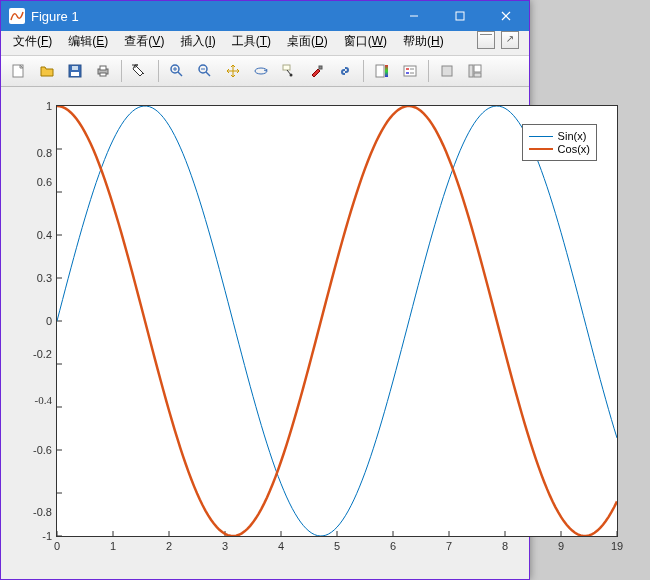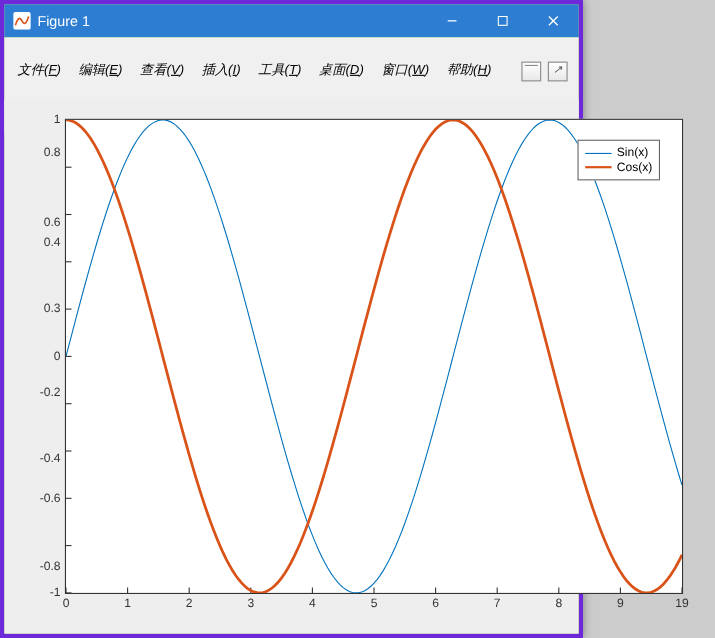--- a/index.html
+++ b/index.html
@@ -1,23 +1,23 @@
 <!DOCTYPE html>
 <html><head>
 <meta charset="utf-8">
 <style>
 html,body{margin:0;padding:0;font-family:"Microsoft YaHei","Segoe UI",Arial,sans-serif;font-size:12px;background:#ccc;}
-#win{width:530px;height:580px;background:#bef264;box-shadow:0 0 8px rgba(0,0,0,.4);position:relative;box-sizing:border-box;border:4px solid #6d28d9;}
+#win{width:530px;height:580px;background:#6d28d9;box-shadow:0 0 8px rgba(0,0,0,.4);position:relative;box-sizing:border-box;border:1px solid #6d28d9;}
 
 #titlebar{height:30px;background:#2d7dd2;color:#fff;display:flex;align-items:center;padding:0 0 0 8px;}
 #titlebar .ico{width:16px;height:16px;margin-right:6px;display:inline-block;}
 #titlebar .title{flex:1;font-size:13px;}
 .tbtn{width:46px;height:30px;display:flex;align-items:center;justify-content:center;color:#fff;}
 
-#menubar{height:24px;background:#f0f0f0;border-bottom:1px solid #d0d0d0;display:flex;align-items:flex-end;padding:16px 4px;font-style:italic;}
+#menubar{height:24px;background:#f0f0f0;border-bottom:1px solid #d0d0d0;display:flex;align-items:flex-start;padding:0 4px;}
 .menuitem{padding:2px 8px;cursor:default;}
 #menubar .spacer{flex:1;}
 .docker{width:16px;height:16px;border:1px solid #888;margin-right:6px;position:relative;background:linear-gradient(#fff,#e8e8e8);}
 .docker:after{content:"";position:absolute;left:2px;right:2px;top:2px;height:1px;background:#888;}
 .docker.arrow:after{content:"↗";position:static;display:block;text-align:center;color:#555;font-size:10px;line-height:14px;height:auto;background:none;}
 
 #toolbar{height:30px;background:linear-gradient(#fdfdfd,#e8e8e8);border-bottom:1px solid #bbb;display:flex;align-items:center;padding:0 4px;}
 .tool{width:24px;height:24px;display:flex;align-items:center;justify-content:center;margin:0 1px;border:1px solid transparent;border-radius:2px;}
 .tsep{width:1px;height:22px;background:#bbb;margin:0 4px;}
 .tool svg{width:16px;height:16px;display:block;}
@@ -231,27 +231,27 @@
             <span>Sin(x)</span>
           </div>
           <div class="lrow">
             <span class="lswatch" style="border-top: 2.5px solid rgb(217, 83, 25);"></span>
             <span>Cos(x)</span>
           </div>
         </div>
     <div class="ytick" style="top: 430px;">-1</div>
         <div class="ytick" style="top: 406px;">-0.8</div>
         <div class="ytick" style="top: 344px;">-0.6</div>
-        <div class="ytick" style="top: 308px;">-0.4</div>
+        <div class="ytick" style="top: 294px; font-family: Liberation Serif, serif;">-0.4</div>
         <div class="ytick" style="top: 248px;">-0.2</div>
         <div class="ytick" style="top: 215px;">0</div>
         <div class="ytick" style="top: 172px;">0.3</div>
-        <div class="ytick" style="top: 112px;">0.4</div>
-        <div class="ytick" style="top: 93px; margin-left: 36px;">0.6</div>
-        <div class="ytick" style="top: 30px;">0.8</div>
+        <div class="ytick" style="top: 129px;">0.4</div>
+        <div class="ytick" style="top: 76px; margin-left: 36px;">0.6</div>
+        <div class="ytick" style="top: 47px;">0.8</div>
         <div class="ytick" style="top: 0px;">1</div>
         <div class="xtick" style="left: 0px;">0</div>
         <div class="xtick" style="left: 56px;">1</div>
         <div class="xtick" style="left: 112px;">2</div>
         <div class="xtick" style="left: 168px;">3</div>
         <div class="xtick" style="left: 224px;">4</div>
         <div class="xtick" style="left: 280px;">5</div>
         <div class="xtick" style="left: 336px;">6</div>
         <div class="xtick" style="left: 392px;">7</div>
         <div class="xtick" style="left: 448px;">8</div>

